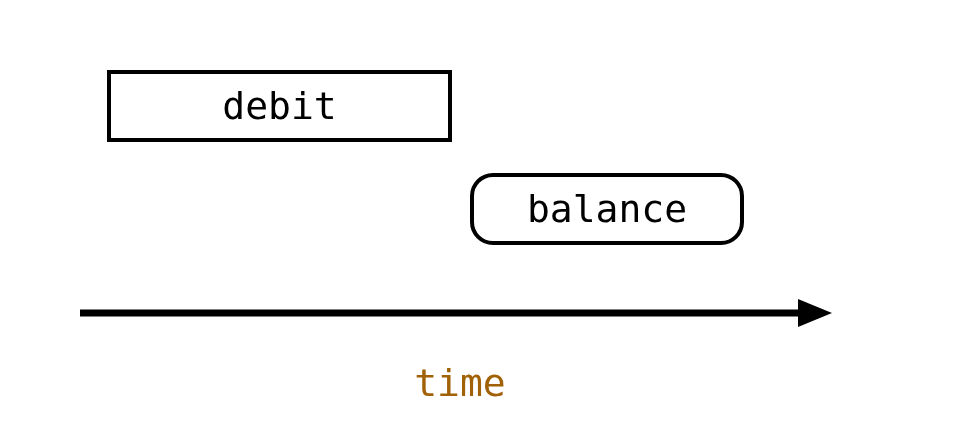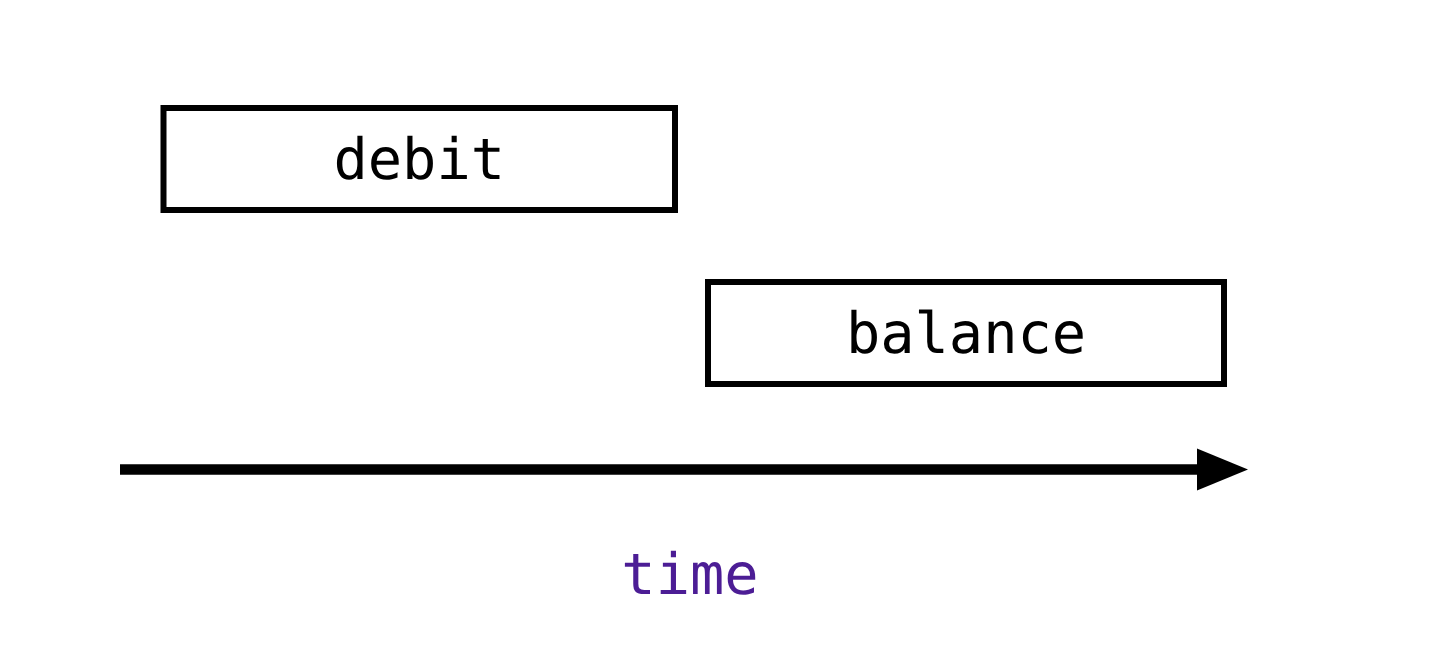--- a/index.html
+++ b/index.html
@@ -37,41 +37,42 @@
     user-select: none;
   }
   #box-debit {
     left: 107px;
     top: 70px;
     width: 345px;
     height: 72px;
   }
   #box-balance {
     left: 470px;
-    top: 186px;
-    width: 348px;
+    top: 173px;
+    width: 274px;
     height: 72px;
+    border-radius: 23px;
   }
   #time-axis {
     position: absolute;
     left: 70px;
     top: 290px;
     width: 780px;
     height: 50px;
   }
   #axis-caption {
     position: absolute;
     left: 0px;
     top: 364px;
     width: 920px;
     text-align: center;
     font-family: "DejaVu Sans Mono", monospace;
     font-size: 38px;
     line-height: 1;
-    color: #4c1d95;
+    color: #a16207;
     white-space: nowrap;
     user-select: none;
   }
 </style>
 </head>
 <body>
 
 <div id="canvas">
 
   <div class="phase-box" id="box-debit">

